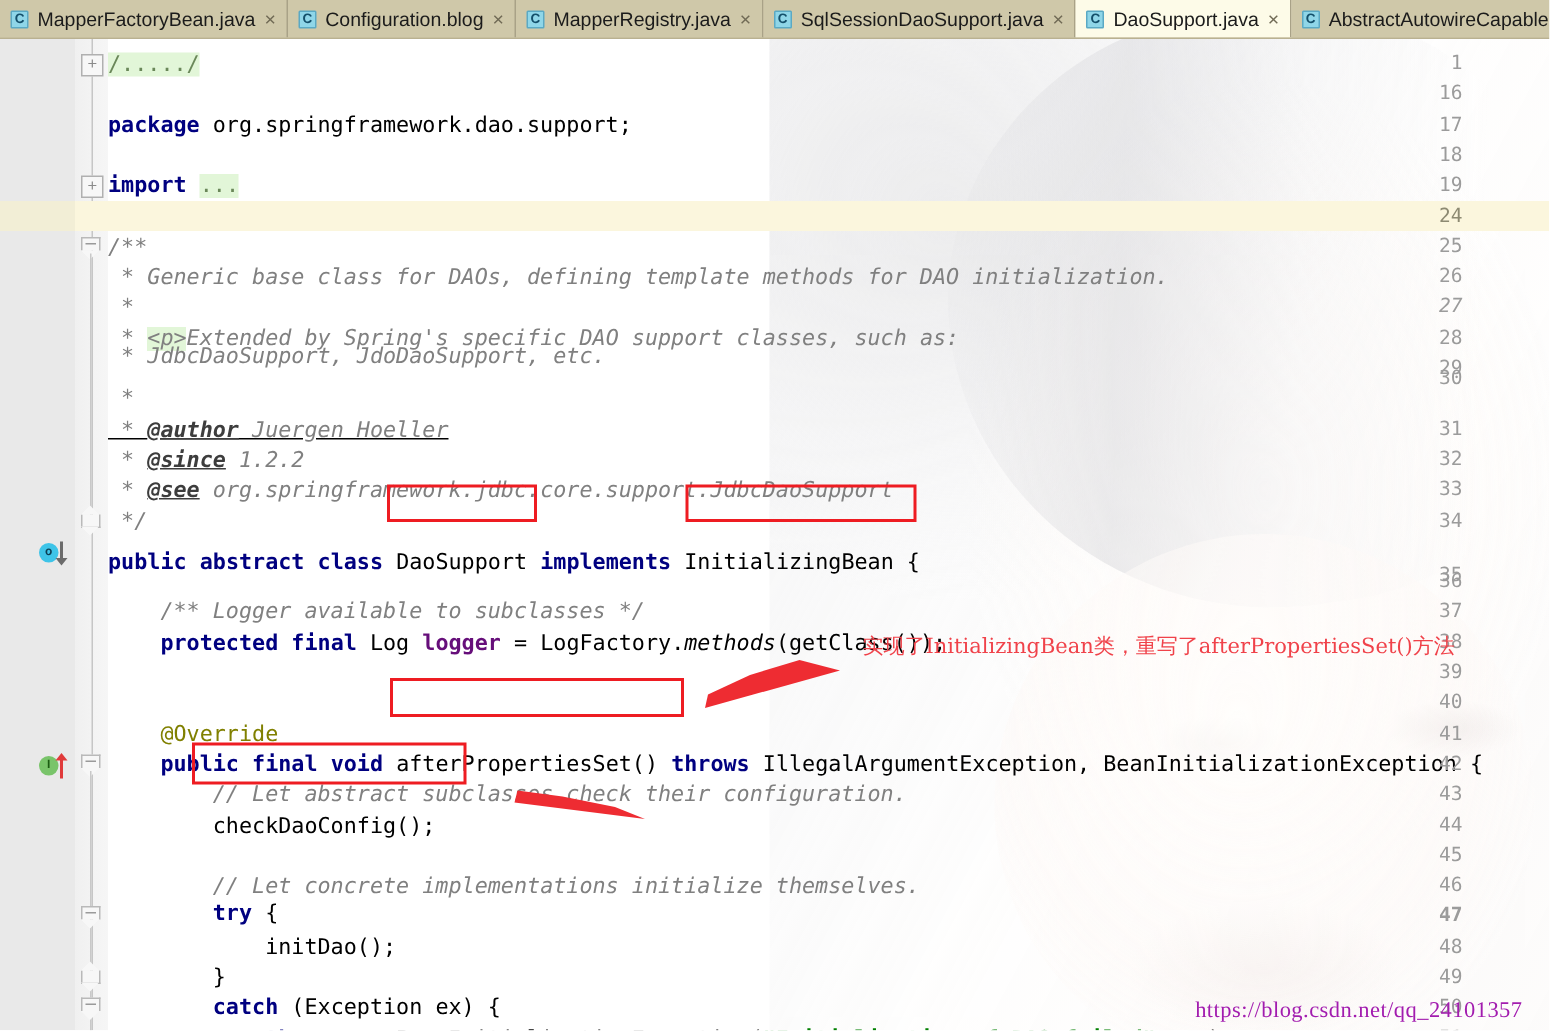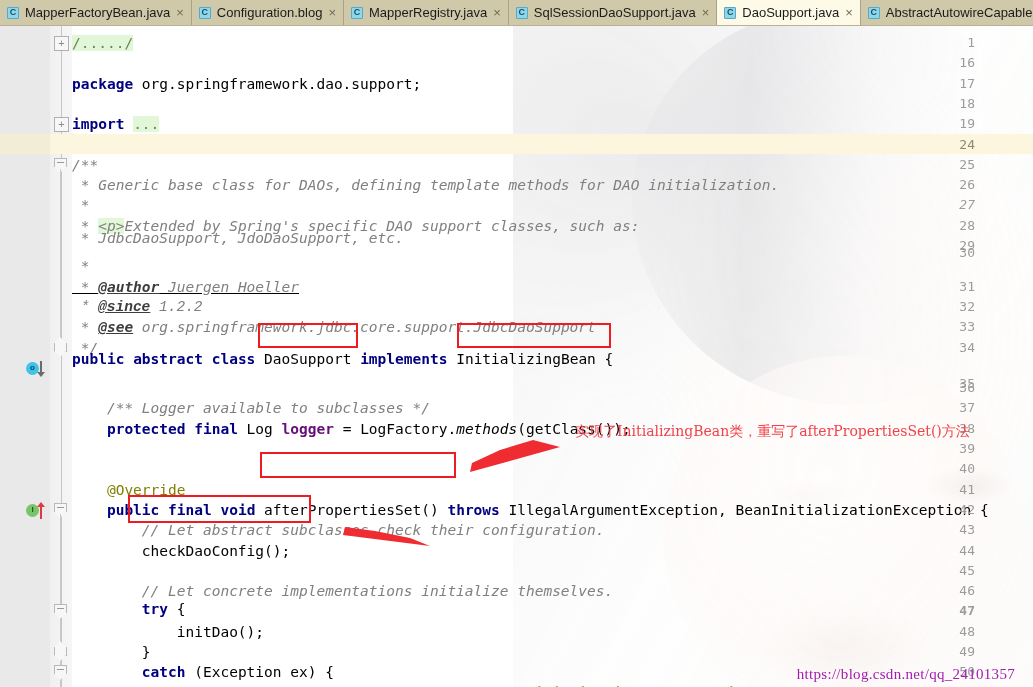--- a/index.html
+++ b/index.html
@@ -271,24 +271,24 @@
           <div class="code" style="top: 67.9px;"></div>
           <div class="code" style="top: 88.2px;"><span class="kw">import</span> <span class="foldtxt">...</span></div>
           <div class="code" style="top: 108.5px;"></div>
           <div class="code" style="top: 128.8px;"><span class="cmt">/**</span></div>
           <div class="code" style="top: 149.1px;"><span class="cmt"> * Generic base class for DAOs, defining template methods for DAO initialization.</span></div>
           <div class="code" style="top: 169.4px;"><span class="cmt"> *</span></div>
           <div class="code" style="top: 189.7px;"><span class="cmt"> * </span><span class="tagp">&lt;p&gt;</span><span class="cmt">Extended by Spring's specific DAO support classes, such as:</span></div>
           <div class="code" style="top: 202px;"><span class="cmt"> * JdbcDaoSupport, JdoDaoSupport, etc.</span></div>
           <div class="code" style="top: 230.3px;"><span class="cmt"> *</span></div>
           <div class="code" style="top: 250.6px; text-decoration: underline;"><span class="cmt"> * </span><span class="doctag">@author</span><span class="cmt"> Juergen Hoeller</span></div>
-          <div class="code" style="top: 270.9px; font-family: Liberation Mono, monospace;"><span class="cmt"> * </span><span class="doctag">@since</span><span class="cmt"> 1.2.2</span></div>
+          <div class="code" style="top: 270.9px;"><span class="cmt"> * </span><span class="doctag">@since</span><span class="cmt"> 1.2.2</span></div>
           <div class="code" style="top: 291.2px;"><span class="cmt"> * </span><span class="doctag">@see</span><span class="cmt"> org.springframework.jdbc.core.support.JdbcDaoSupport</span></div>
           <div class="code" style="top: 311.5px;"><span class="cmt"> */</span></div>
-          <div class="code" style="top: 323px;"><span class="kw">public</span> <span class="kw">abstract</span> <span class="kw">class</span> DaoSupport <span class="kw">implements</span> InitializingBean {</div>
+          <div class="code" style="top: 339px;"><span class="kw">public</span> <span class="kw">abstract</span> <span class="kw">class</span> DaoSupport <span class="kw">implements</span> InitializingBean {</div>
           <div class="code" style="top: 352.1px;"></div>
           <div class="code" style="top: 372.4px;">    <span class="cmt">/** Logger available to subclasses */</span></div>
           <div class="code" style="top: 392.7px;">    <span class="kw">protected</span> <span class="kw">final</span> Log <span class="fld">logger</span> = LogFactory.<span class="mth">methods</span>(getClass());</div>
           <div class="code" style="top: 413px;"></div>
           <div class="code" style="top: 433.3px;"></div>
           <div class="code" style="top: 453.6px;">    <span class="ann">@Override</span></div>
           <div class="code" style="top: 473.9px;">    <span class="kw">public</span> <span class="kw">final</span> <span class="kw">void</span> afterPropertiesSet() <span class="kw">throws</span> IllegalArgumentException, BeanInitializationException {</div>
           <div class="code" style="top: 494.2px;">        <span class="cmt">// Let abstract subclasses check their configuration.</span></div>
           <div class="code" style="top: 514.5px;">        checkDaoConfig();</div>
           <div class="code" style="top: 534.8px;"></div>

